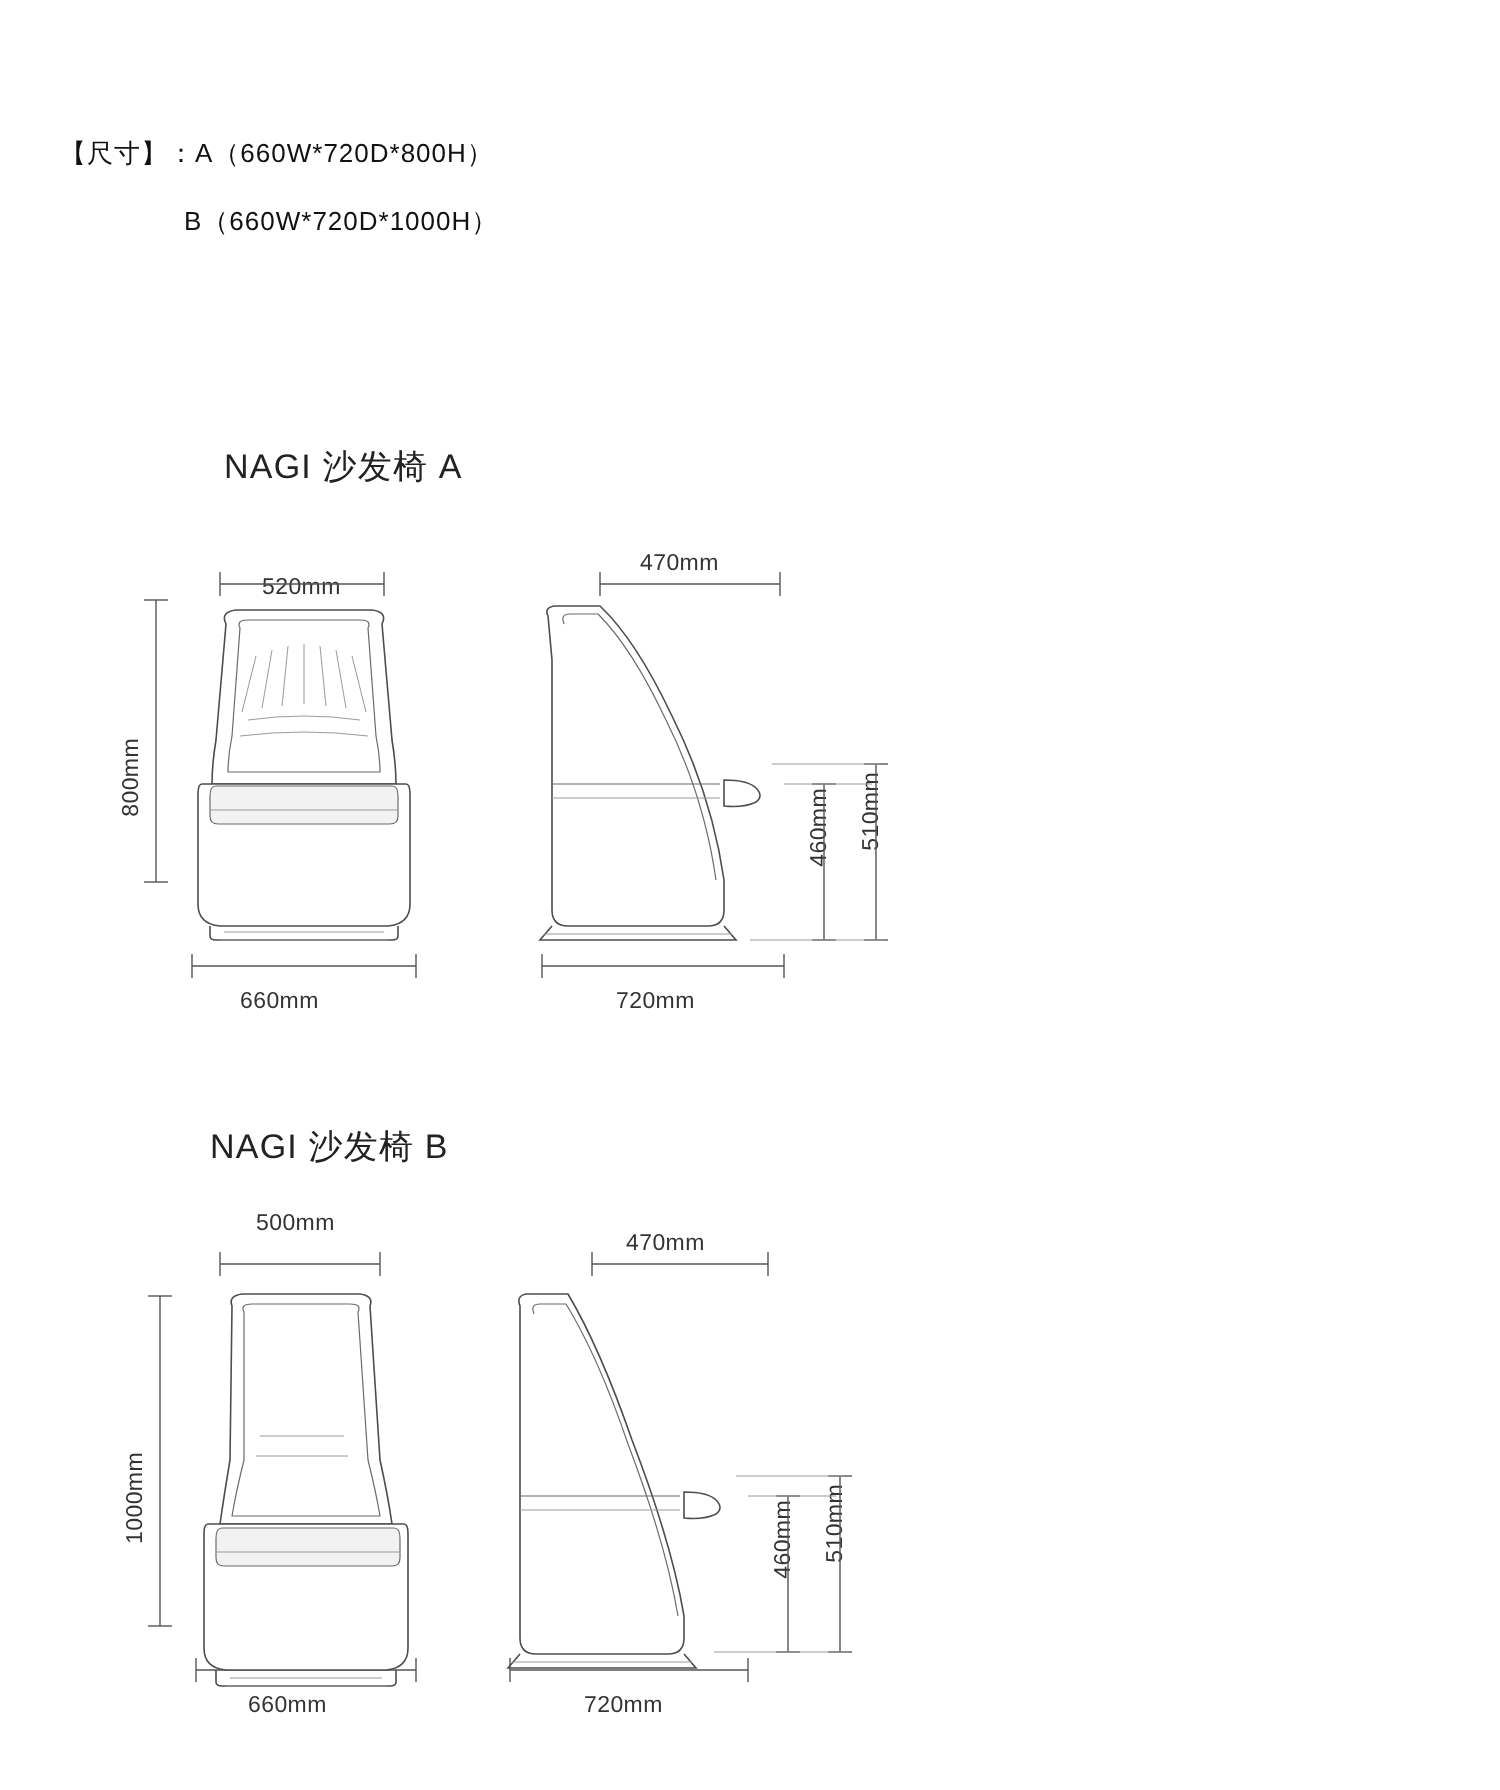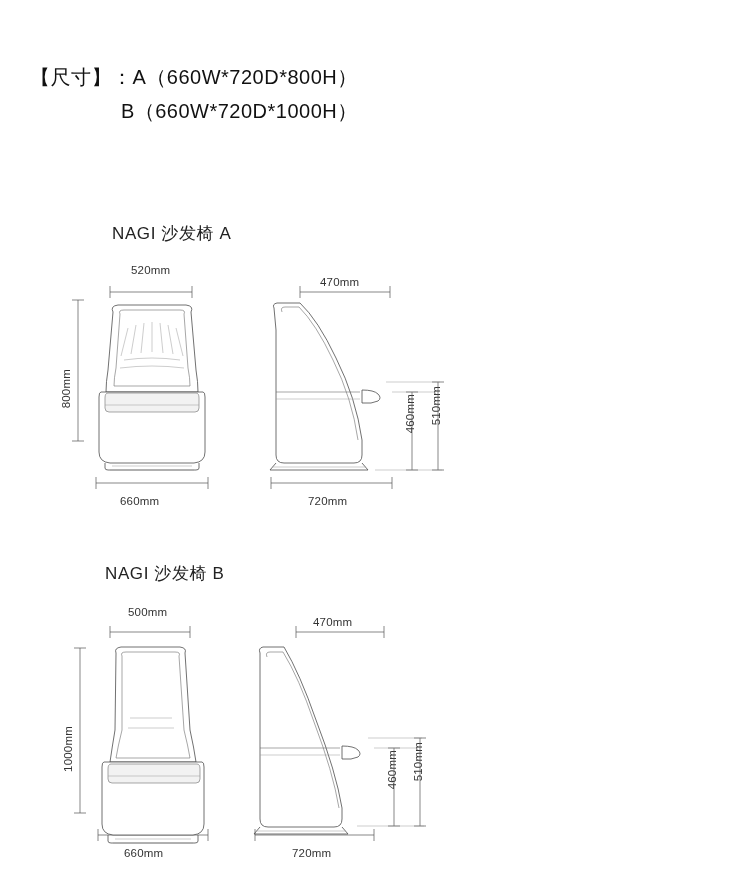--- a/index.html
+++ b/index.html
@@ -12,21 +12,21 @@
     height: 895px;
     position: relative;
     font-family: "Liberation Sans", sans-serif;
     color: #1a1a1a;
     overflow: hidden;
   }
   .spec-block {
     position: absolute;
     left: 30px;
     top: 60px;
-    font-size: 20px;
+    font-size: 13px;
     line-height: 34px;
     letter-spacing: 0.5px;
     color: #111;
   }
   .spec-line-2 {
     padding-left: 62px;
     text-align: right;
   }
   .section {
     position: absolute;
@@ -92,21 +92,21 @@
   </div>
   <div class="spec-line-2">
     <span>B（660W*720D*1000H）</span>
   </div>
 </div>
 
 <div class="section" style="top:0;height:540px;">
 
   <div class="section-title" style="left:112px; top:222px;">NAGI 沙发椅 A</div>
 
-  <div class="dim-label" style="left:131px; top:264px;text-align:center;">520mm</div>
+  <div class="dim-label" style="left:131px; top:288px;text-align:center;">520mm</div>
   <div class="dim-label vert" style="left:60px; top:369px;">800mm</div>
   <div class="dim-label" style="left:120px; top:495px;">660mm</div>
 
   <div class="dim-label" style="left:320px; top:276px;">470mm</div>
   <div class="dim-label vert" style="left:404px; top:394px;">460mm</div>
   <div class="dim-label vert" style="left:430px; top:386px;">510mm</div>
   <div class="dim-label" style="left:308px; top:495px;">720mm</div>
 
   <svg width="750" height="540">
 

